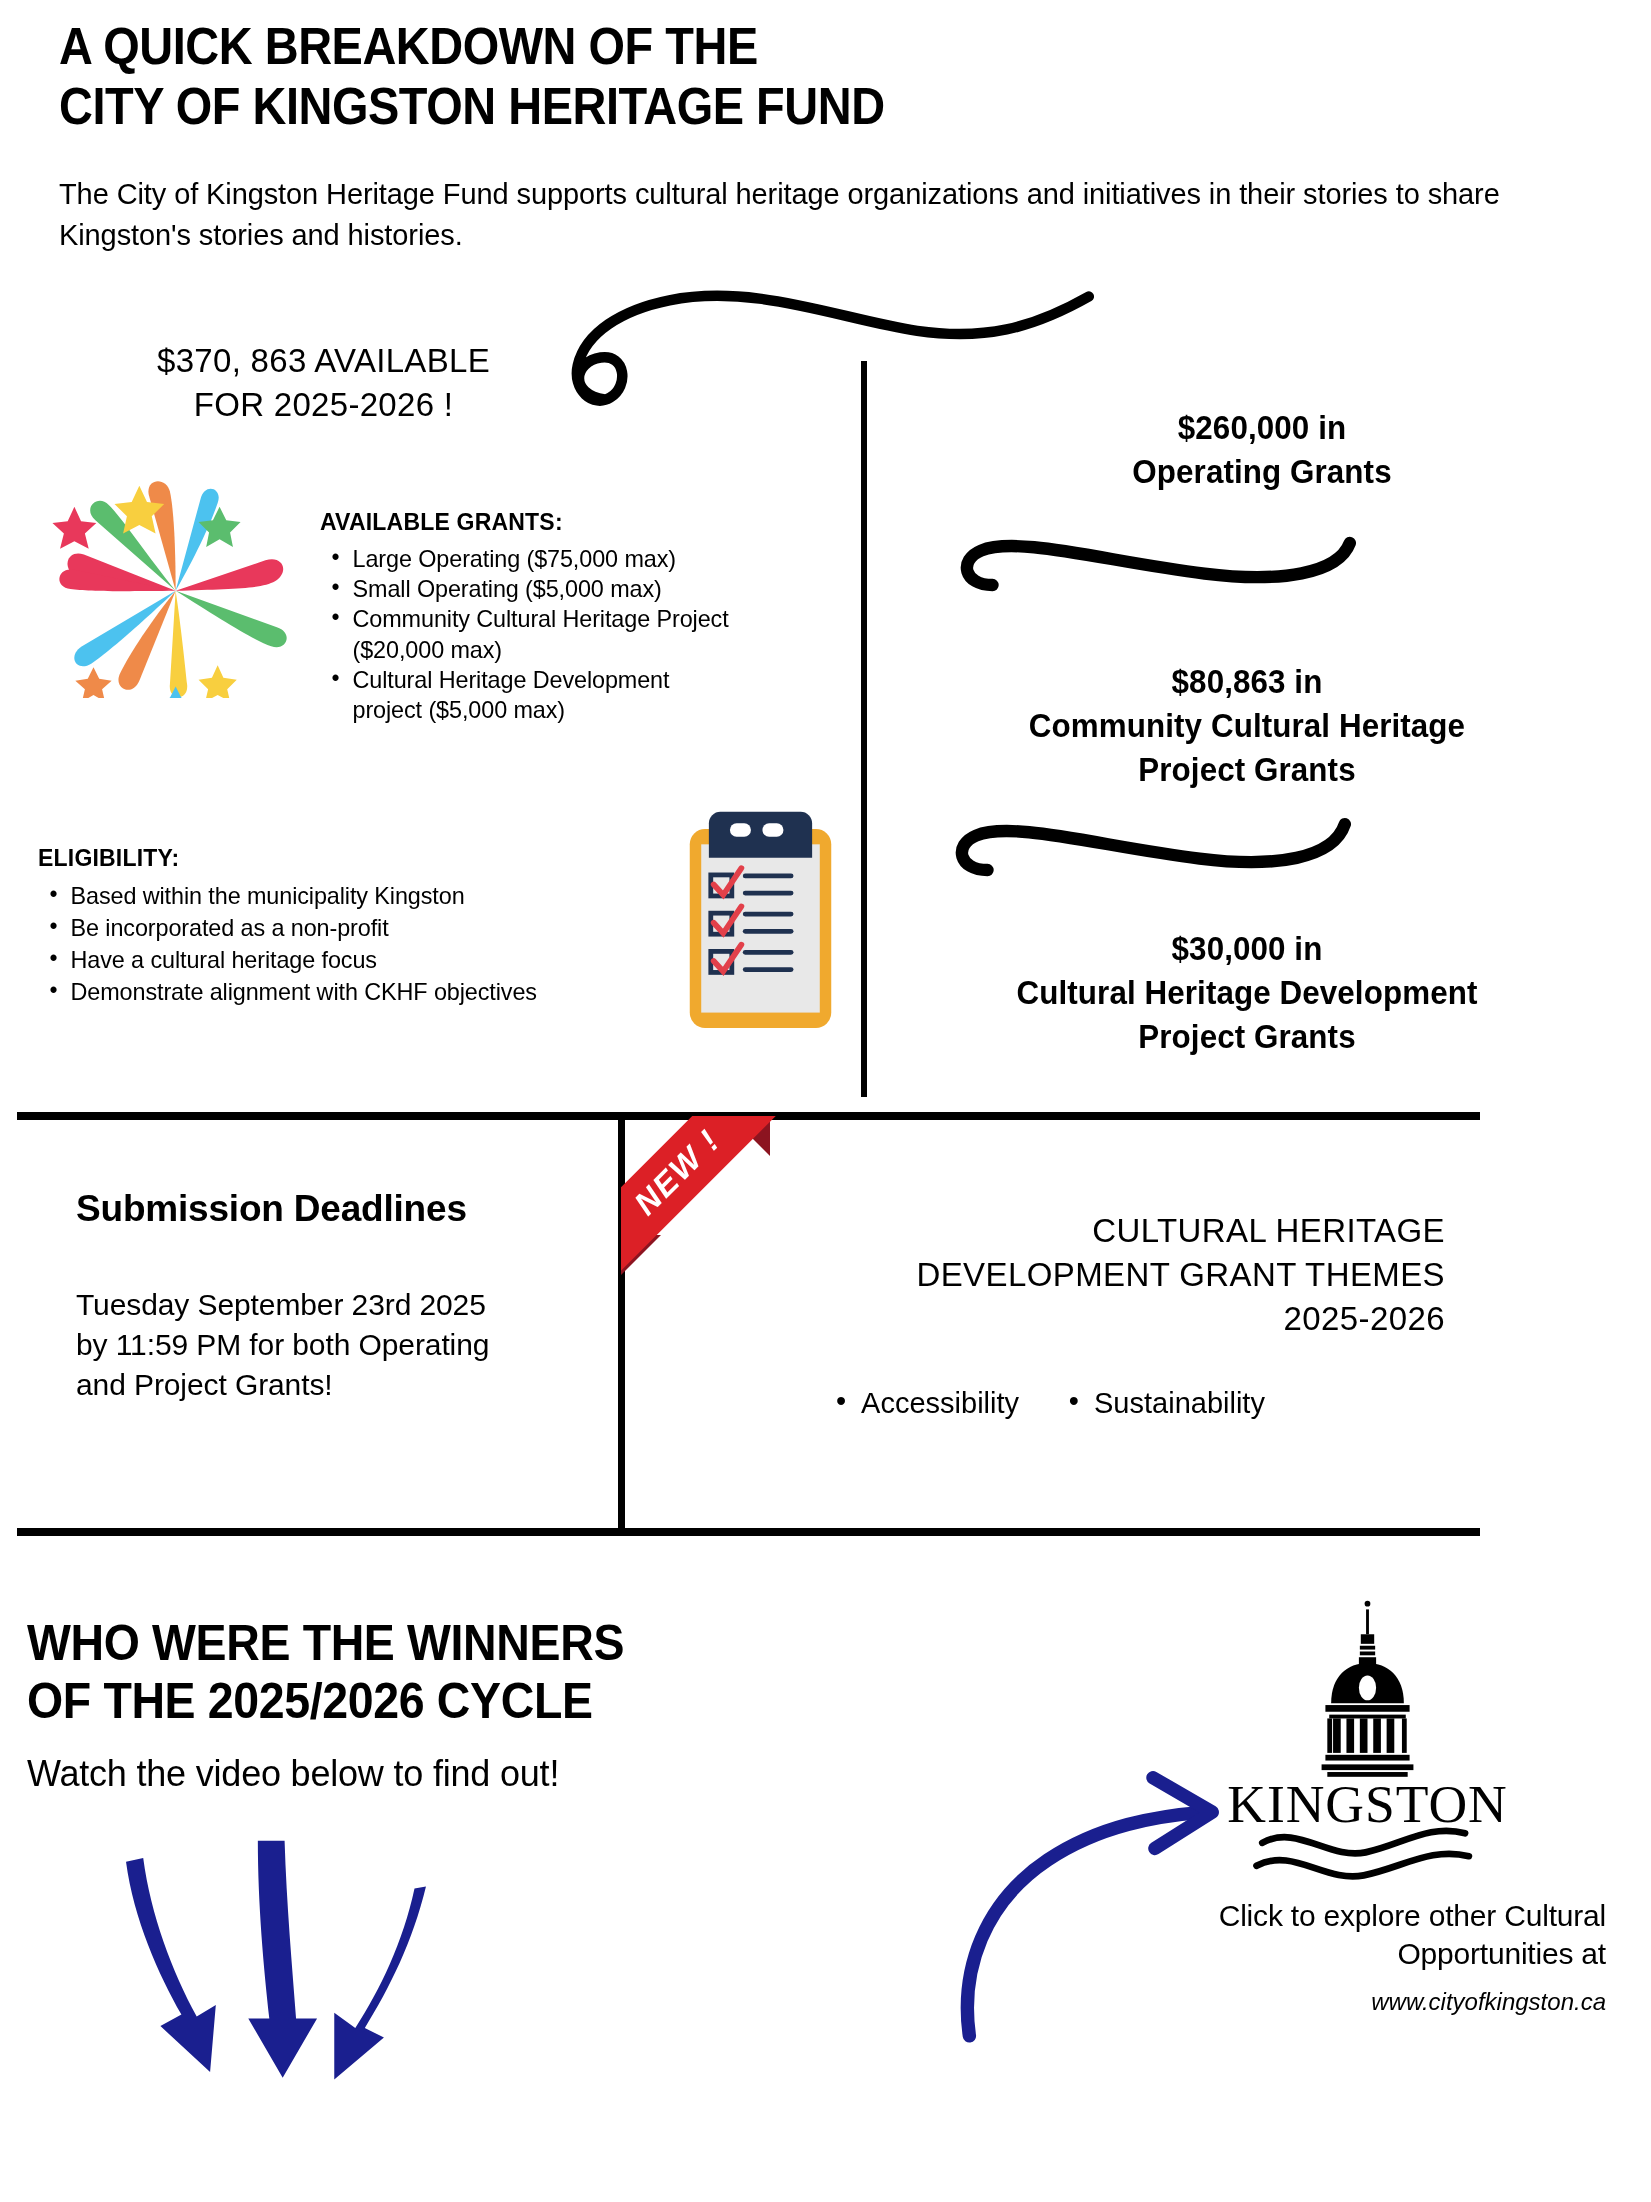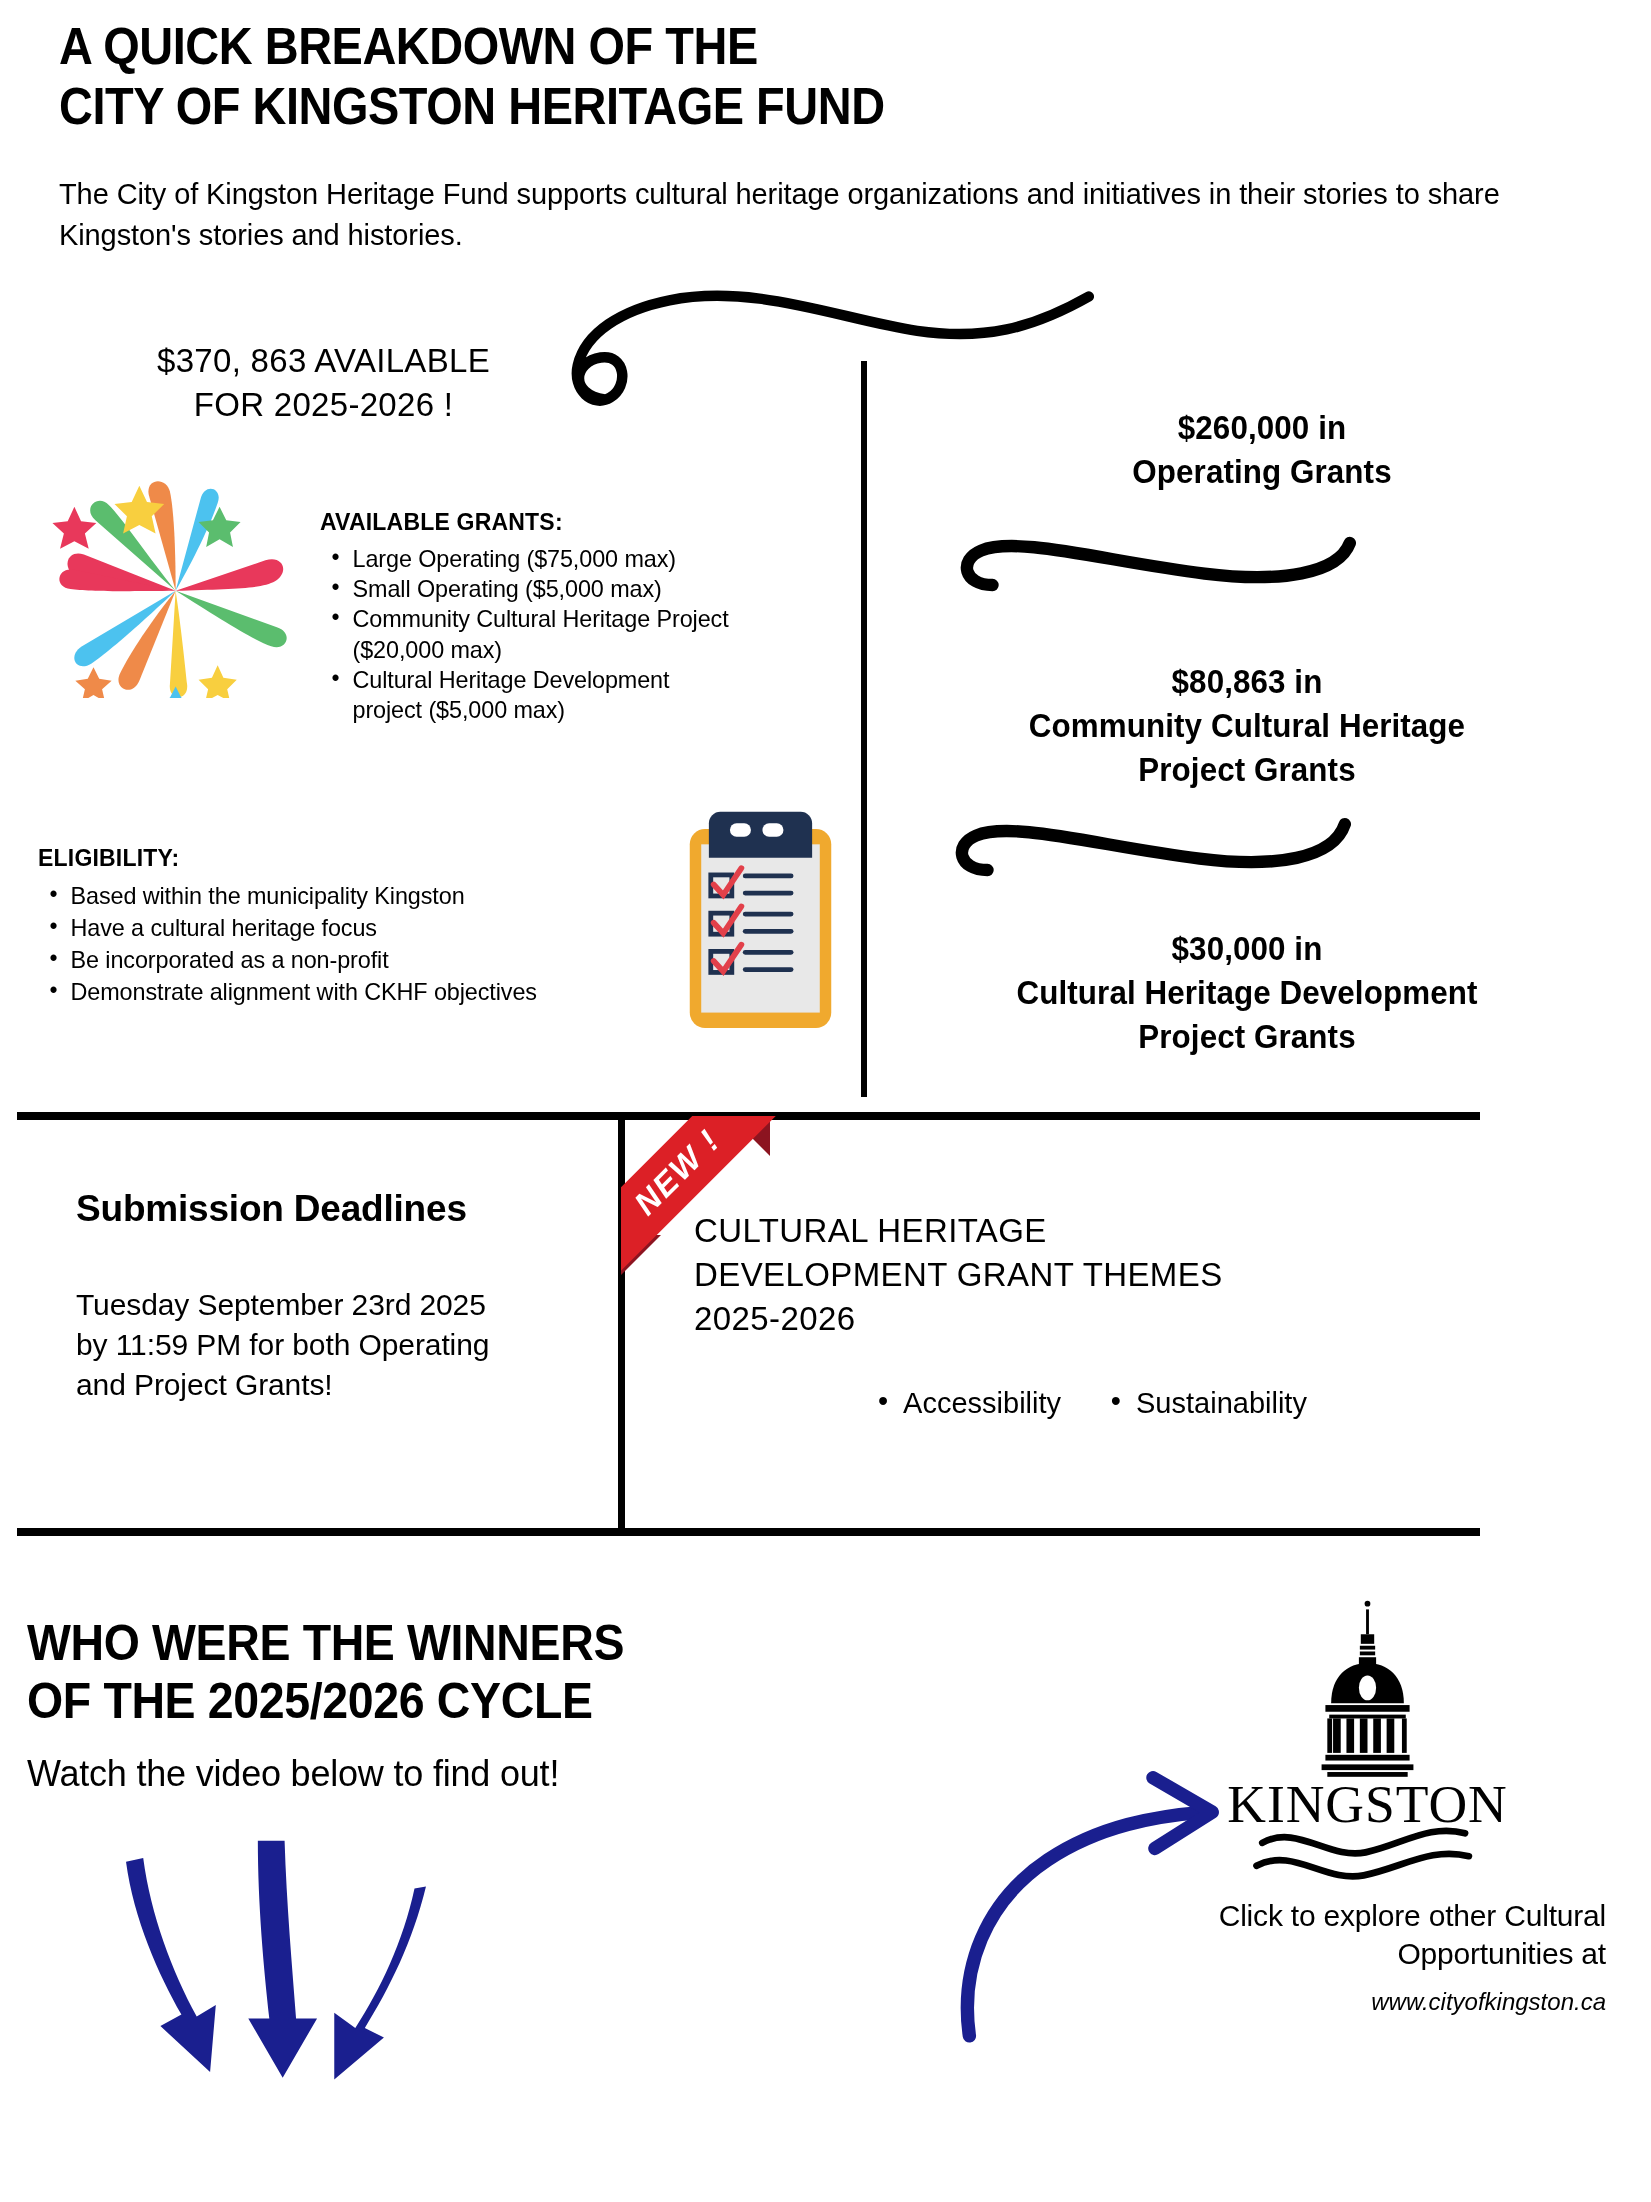--- a/index.html
+++ b/index.html
@@ -134,21 +134,21 @@
     transform-origin:center center;
     color:#fff;
     font-weight:bold;
     font-size:32.5px;
     letter-spacing:1.9px;
     display:flex; align-items:center; justify-content:center;
     font-style:italic;
   }
 
   
-  #themes { position:absolute; left:694px; top:1209px; width:793px; text-align:left; }
+  #themes { position:absolute; left:652px; top:1209px; width:793px; text-align:right; }
   #themes .th-title { font-size:33px; line-height:1.33; letter-spacing:0.4px; }
   #themes .th-items {
     margin-top:46px;
     display:flex; justify-content:center; gap:46px;
     font-size:29px;
   }
   #themes .th-items .ti { position:relative; padding-left:29px; }
   #themes .th-items .ti::before { content:"\2022"; position:absolute; left:3.8px; top:-1.9px; }
 
   
@@ -225,22 +225,22 @@
     <li class="nobullet">($20,000 max)</li>
     <li>Cultural Heritage Development</li>
     <li class="nobullet">project  ($5,000 max)</li>
   </ul>
 </div>
 
 <div id="elig-block">
   <div class="blk-head">ELIGIBILITY:</div>
   <ul class="blk-list">
     <li>Based within the municipality Kingston</li>
+    <li>Be incorporated as a non-profit</li>
     <li>Have a cultural heritage focus</li>
-    <li>Be incorporated as a non-profit</li>
     <li>Demonstrate alignment with CKHF objectives</li>
   </ul>
 </div>
 
 <svg id="clipboard" viewBox="0 0 160 250">
   <rect x="6" y="22" width="148" height="208" rx="16" fill="#f0a92e"></rect>
   <rect x="18" y="38" width="124" height="176" fill="#e8e8e8"></rect>
   <path d="M38,4 h84 a12,12 0 0 1 12,12 v36 h-108 v-36 a12,12 0 0 1 12,-12 z" fill="#1f3150"></path>
   <rect x="48" y="16" width="22" height="14" rx="7" fill="#fff"></rect>
   <rect x="82" y="16" width="22" height="14" rx="7" fill="#fff"></rect>

